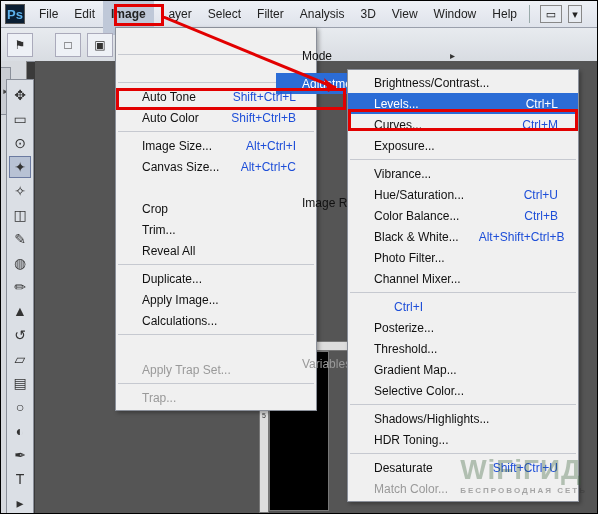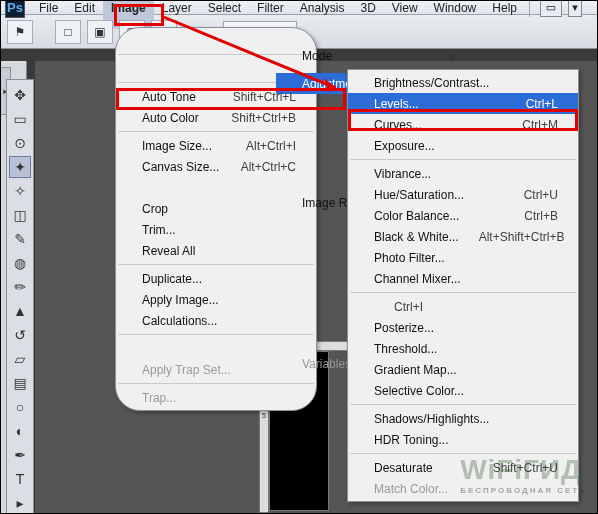--- a/index.html
+++ b/index.html
@@ -1,19 +1,19 @@
 <!DOCTYPE html>
 <html><head>
 <meta charset="utf-8">
 <style>
   * { margin: 0; padding: 0; box-sizing: border-box; font-family: "Segoe UI", Tahoma, sans-serif; user-select: none; }
   body { width: 598px; height: 514px; overflow: hidden; background: #3a3a3a; position: relative; border: 1px solid #000; }
 
   
-  .menubar { height: 14px; background: linear-gradient(#eef1f6,#dfe3eb); border-bottom: 1px solid #9aa0ac; display: flex; align-items: center; padding-left: 4px; font-size: 12px; color: #222; }
+  .menubar { height: 27px; background: linear-gradient(#eef1f6,#dfe3eb); border-bottom: 1px solid #9aa0ac; display: flex; align-items: center; padding-left: 4px; font-size: 12px; color: #222; }
   .ps-logo { width: 20px; height: 20px; background:#0a1e33; color:#5cb0ea; font-weight:bold; font-size:13px; display:flex; align-items:center; justify-content:center; border:1px solid #555; margin-right:6px; }
   .menubar .mi { padding: 14px 8px; cursor: default; }
   .menubar .mi.active { background:#bfc8d8;font-weight:bold; }
   .menubar .tail-icon { margin-left:6px; width:22px; height:18px; border:1px solid #888; background:#e8ecf2; display:flex; align-items:center; justify-content:center; font-size:11px; }
 
   
   .optbar { height: 34px; background: linear-gradient(#e8ebef,#d8dce2); border-bottom:1px solid #8a8f99; display:flex; align-items:center; padding-left:6px; gap:6px; }
   .icon-btn { width:26px; height:24px; border:1px solid #aab; background:#eef1f6; display:flex; align-items:center; justify-content:center; font-size:12px; color:#333; }
   .ref-edge { height:22px; border:1px solid #9aa; background:#f4f6f9; font-size:11px; padding:0 14px 0 8px; display:flex; align-items:center; color:#222; margin-left:40px; }
 
@@ -31,28 +31,28 @@
   .doc { position:absolute; left:268px; top:350px; width:60px; height:160px; background:#000; border:1px solid #777; }
   .ruler-corner { position:absolute; left:258px; top:340px; width:10px; height:10px; background:#ddd; border:1px solid #777; }
   .ruler-v { position:absolute; left:258px; top:350px; width:10px; bottom:0; background:#ddd; border:1px solid #777; font-size:7px; color:#333; }
   .ruler-h { position:absolute; left:268px; top:340px; width:100px; height:10px; background:#ddd; border:1px solid #777; }
 
   
   .menu { position:absolute; background:#f0f0f0; border:1px solid #8a8f99; box-shadow:2px 2px 4px rgba(0,0,0,0.3); font-size:12px; color:#111; padding:2px 0; }
   .menu .row { display:flex; align-items:center; height:21px; padding:0 20px 0 26px; position:relative; white-space:nowrap; }
   .menu .row.dis { color:#999; }
   .menu .row .lbl { flex:1; }
-  .menu .row .sc { margin-left: 20px; color:#404040; }
+  .menu .row .sc { margin-left: 20px; color:#1d4ed8; }
   .menu .sep { height:1px; background:#c6c9d0; margin:3px 2px; }
   .menu .row.arrow::after { content:"▸"; position:absolute; right:6px; font-size:10px; color:#333; }
   .menu .row.hl { background:#2b6cd6; color:#fff; }
   .menu .row.hl::after { color:#fff; }
   .menu .row.hl .sc { color:#fff; }
 
-  #image-menu { left:114px; top:26px; width:202px;border-radius:25px; }
+  #image-menu { left:114px; top:26px; width:202px; }
   #adj-menu   { left:346px; top:68px; width:232px; }
 
   
   .annot { position:absolute; border:3px solid #e20000; pointer-events:none; }
   #annot1 { left:113px; top:3px; width:50px; height:22px; }
   #annot2 { left:115px; top:87px; width:230px; height:22px; }
   #annot3 { left:347px; top:108px; width:230px; height:22px; }
   .arrow { position:absolute; left:160px; top:15px; width:185px; height:80px; pointer-events:none; }
   .arrow line { stroke:#e20000; stroke-width:3; }
   .arrow polygon { fill:#e20000; }

